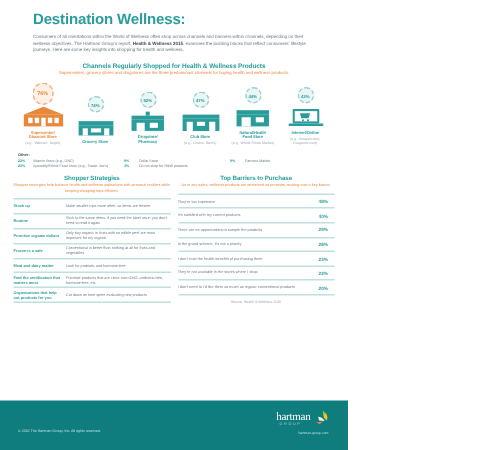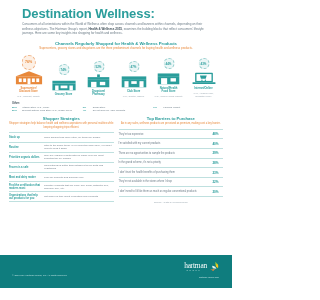--- a/index.html
+++ b/index.html
@@ -8,21 +8,21 @@
     background: #ffffff;
     font-family: "Liberation Sans", sans-serif;
     overflow: hidden;
     position: relative;
   }
   .page { width: 232px; height: 300px; position: relative; background:#fff; }
 
   
   .header { padding: 9px 22px 0 22px; }
   .title-1 {
-    color: #2a9d9b; font-size: 13px; font-weight: bold;
+    color: #2a9d9b; font-size: 10px; font-weight: bold;
     letter-spacing: -0.1px; line-height: 9px;
   }
   .title-2 {
     color: #e8883a; font-size: 7.4px; font-weight: bold;
     letter-spacing: -0.1px; line-height: 10px; margin-top: 1px;
   }
   .intro {
     margin-top: 4px; color: #6b7b86; font-size: 3.05px;
     line-height: 4.6px; text-align: left; letter-spacing: -0.02px;
   }
@@ -110,21 +110,21 @@
     width: 15px; flex:none; text-align:center; color:#2a9d9b;
     font-weight:bold; font-size:3.1px;
   }
 
   .source {
     text-align:center; font-size:2.35px; color:#9aa7b0; margin-top:3.5px;
   }
 
   
   .footer {
-    position:absolute; left:0; bottom:12px; width:232px; height:33px;
+    position:absolute; left:0; bottom:0; width:232px; height:33px;
     background:#0f7d7e;
   }
   .copy {
     position:absolute; left:12px; top:19px;
     font-size:2.4px; color:#bfe3e3;
   }
   .logo { position:absolute; right:13px; top:7px; width:52px; }
   .logo-row { display:flex; align-items:flex-start; justify-content:flex-end; }
   .logo-word {
     font-family:"Liberation Serif", serif;

